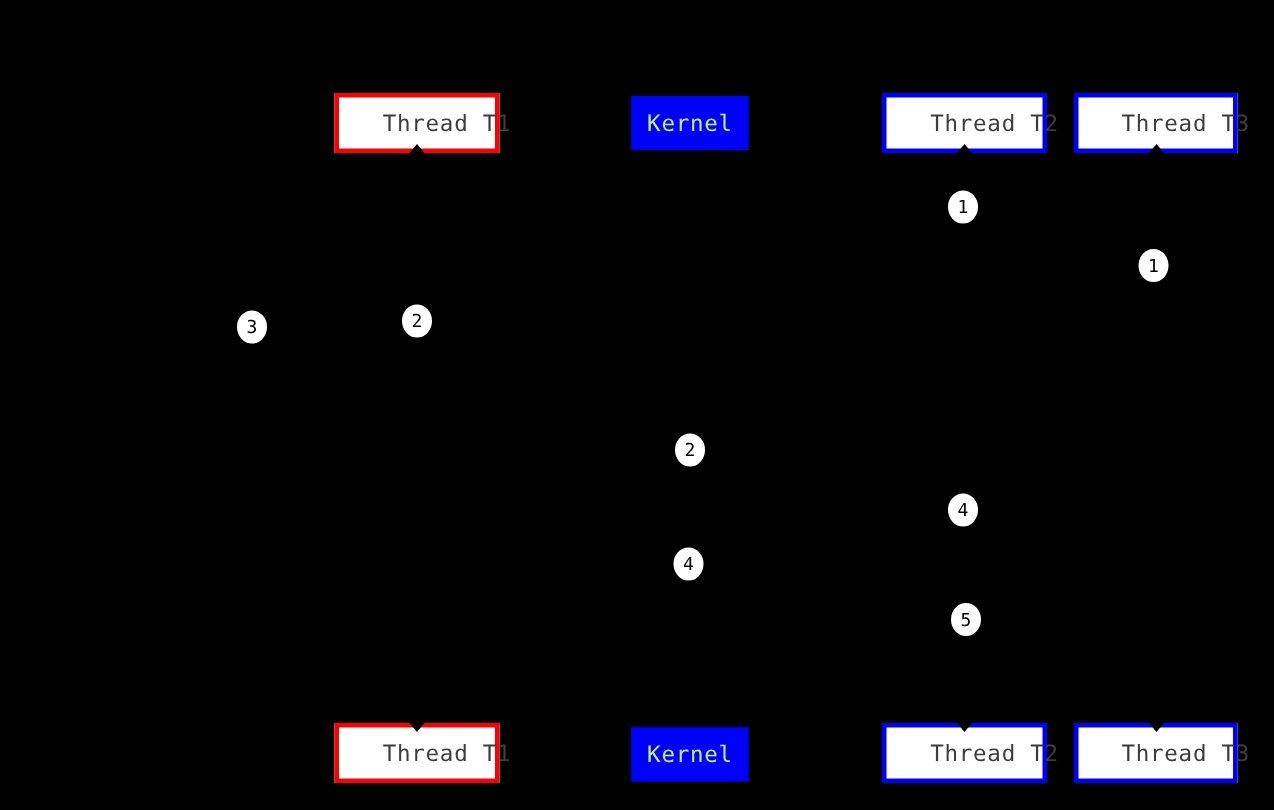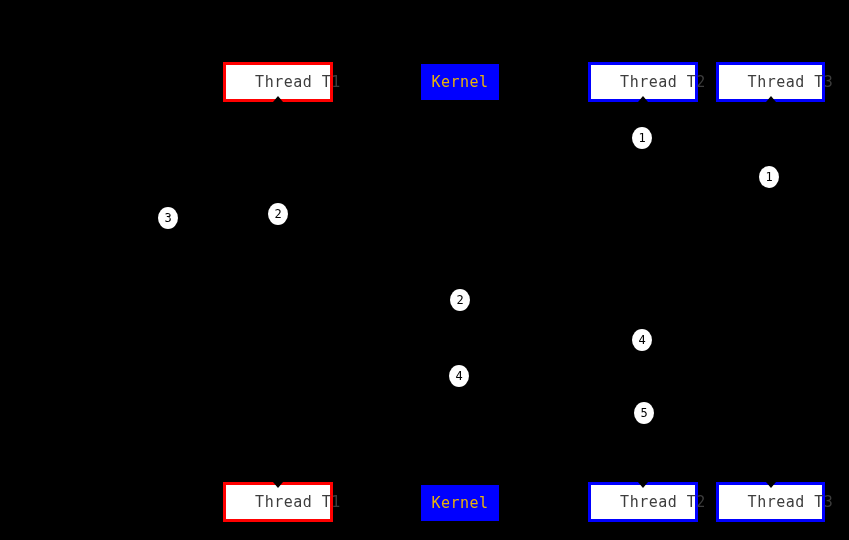--- a/index.html
+++ b/index.html
@@ -25,21 +25,21 @@
     background: #ffffff;
     font-size: 15px;
     letter-spacing: 0.5px;
     white-space: nowrap;
   }
   .box.red  { border: 3px solid #ff0000; color: #3d3d3d; }
   .box.blue { border: 3px solid #0000ff; color: #3d3d3d; text-align: right; }
   .box.kernel {
     background: #0000ff;
     border: 2px solid #0000ff;
-    color: #eab308;
+    color: #bef264;
   }
   .thread { width: 110px; height: 40px; padding-left: 40px; }
   .kbox   { width: 78px;  height: 36px; }
 
   
   .t1-top { left: 223px; top: 62px; }
   .k-top  { left: 421px; top: 64px; }
   .t2-top { left: 588px; top: 62px; }
   .t3-top { left: 716px; top: 62px; width: 109px; }
   .t1-bot { left: 223px; top: 482px; }

